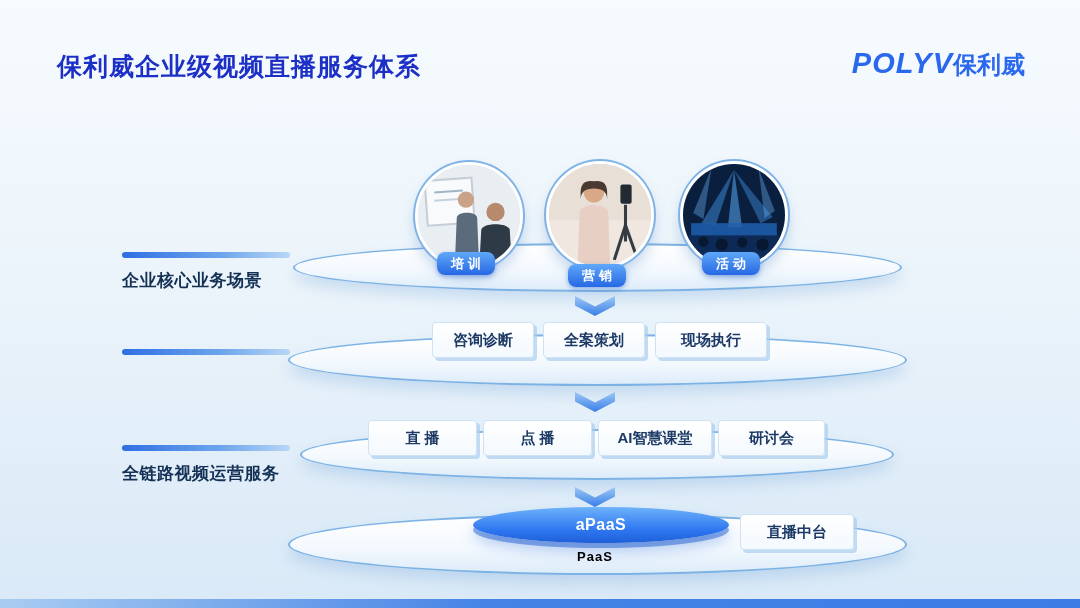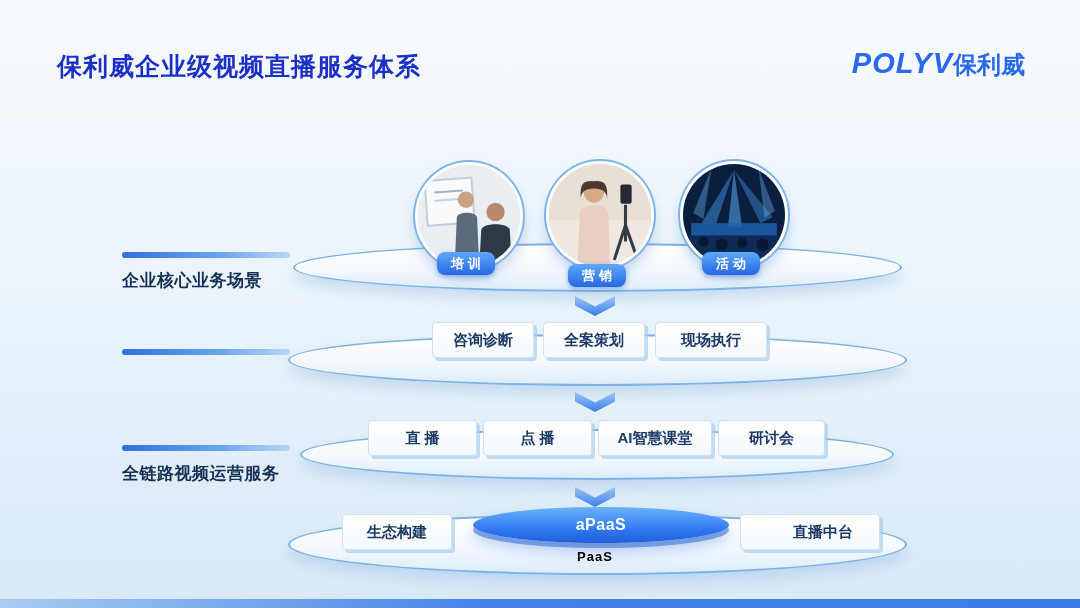--- a/index.html
+++ b/index.html
@@ -162,20 +162,19 @@
   <div class="pill" style="left:718px;top:420px;width:105px;">研讨会</div>
 
   <div class="rowlabel" style="top:445px;">
     <div class="labelbar"></div>
     <div class="labeltext">全链路视频运营服务</div>
   </div>
 
   <div class="chevron" style="left:575px;top:487px;"></div>
 
   <div class="platform" style="left:288px;top:514px;width:615px;height:57px;"></div>
-  <div class="pill" style="left:342px;top:514px;width:108px;">生态构建</div>
   <div class="apaas" style="left:473px;top:507px;width:256px;height:36px;">aPaaS</div>
-  <div class="pill" style="left:740px;top:514px;width:112px;padding-left:26px;">直播中台</div>
+  <div class="pill" style="left:740px;top:514px;width:112px;">直播中台</div>
   <div class="paas-label">PaaS</div>
 
 
   <div class="bottom-bar"></div>
 </div>
 
 </body></html>

